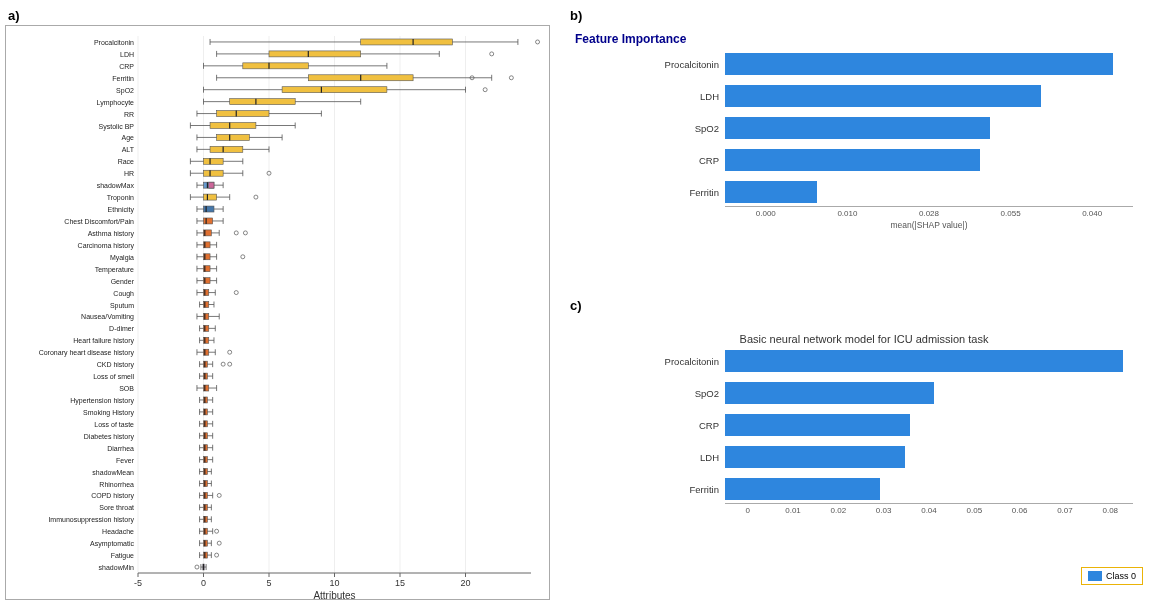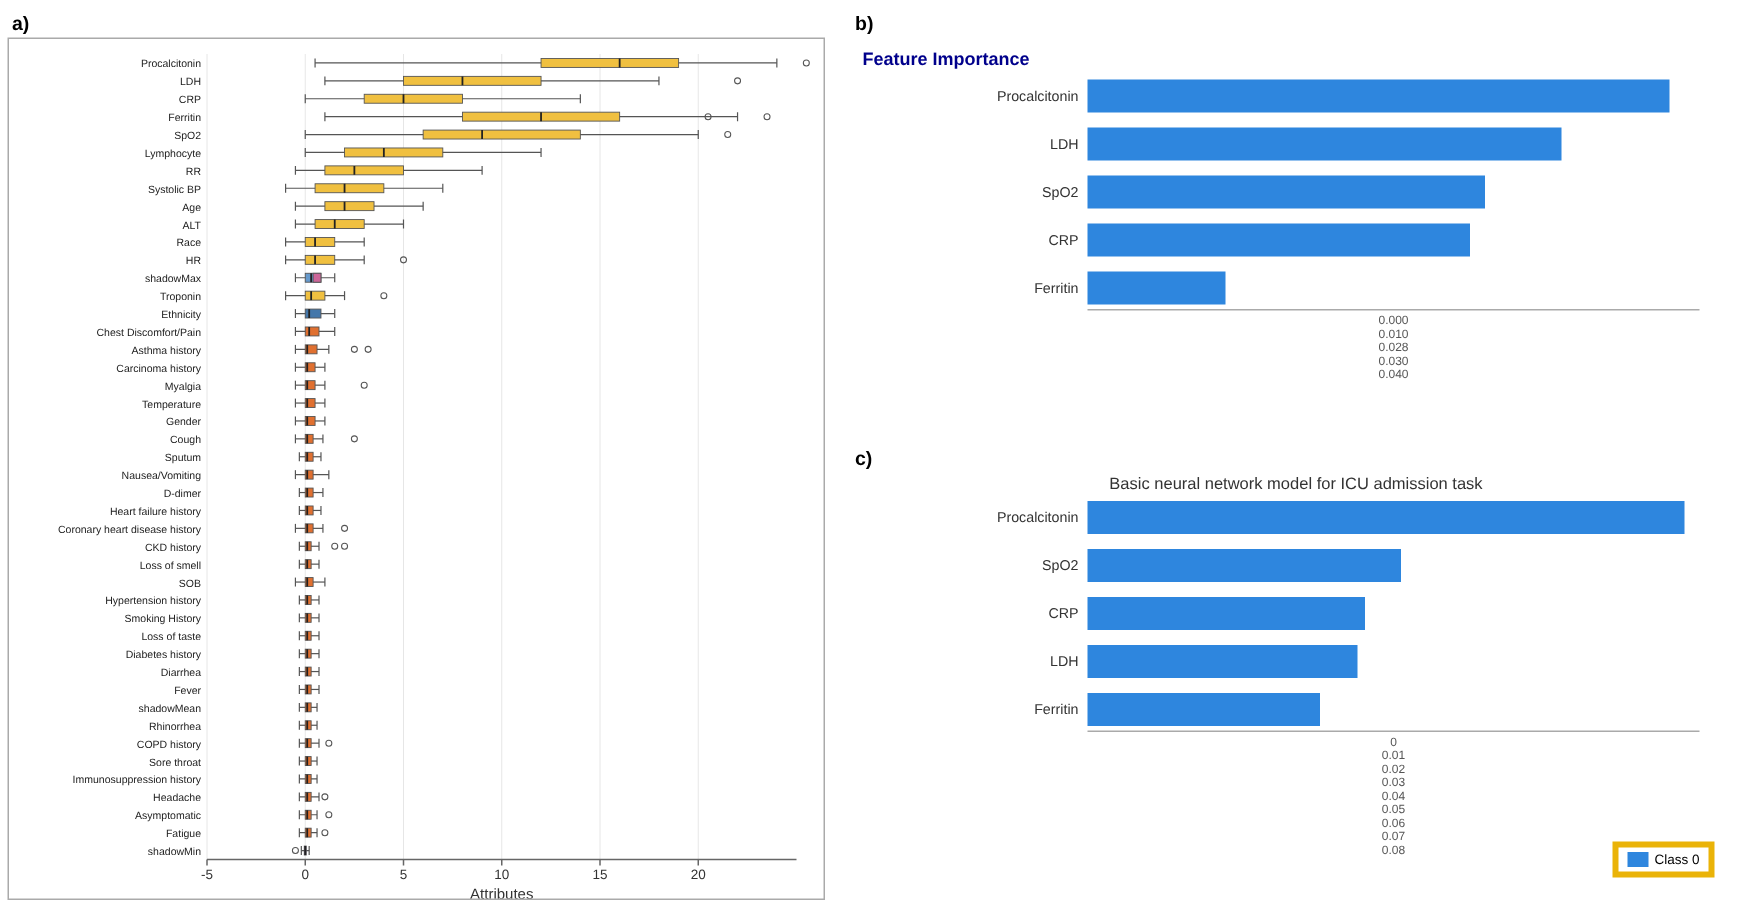--- a/index.html
+++ b/index.html
@@ -67,21 +67,21 @@
       color: #00008B;
       font-weight: bold;
       margin-bottom: 4px;
       margin-top: 22px;
     }
     .chart-title-c {
       text-align: center;
       font-size: 11px;
       color: #333;
       margin-bottom: 2px;
-      margin-top: 22px;
+      margin-top: 38px;
     }
     .bar-chart {
       display: flex;
       flex-direction: column;
       gap: 4px;
       margin-left: 70px;
       margin-right: 20px;
     }
     .bar-row {
       display: flex;
@@ -107,21 +107,20 @@
       background: #2e86de;
       position: absolute;
       left: 0;
       top: 0;
     }
     .x-axis-b {
       display: flex;
       margin-left: 150px;
       margin-right: 20px;
       margin-top: 2px;
-      flex-direction: column;
     }
     .x-axis-b-label {
       font-size: 8px;
       color: #555;
       flex: 1;
       text-align: center;
     }
     .x-axis-line-b {
       height: 1px;
       background: #aaa;
@@ -133,21 +132,21 @@
       font-size: 8.5px;
       color: #555;
       margin-left: 150px;
       margin-right: 20px;
       margin-top: 2px;
     }
     .legend-box {
       position: absolute;
       bottom: 15px;
       right: 25px;
-      border: 4px solid #eab308;
+      border: 1px solid #eab308;
       padding: 3px 6px;
       display: flex;
       align-items: center;
       gap: 4px;
       font-size: 9px;
     }
     .legend-color {
       width: 14px;
       height: 10px;
       background: #2e86de;
@@ -522,23 +521,24 @@
           <div class="bar-container">
             <div class="bar-fill" style="width: 22.5%;"></div>
           </div>
         </div>
       </div>
     <div class="x-axis-line-b"></div>
     <div class="x-axis-b" id="x-axis-b">
         <span class="x-axis-b-label">0.000</span>
         <span class="x-axis-b-label">0.010</span>
         <span class="x-axis-b-label">0.028</span>
-        <span class="x-axis-b-label">0.030</span>
+        <span class="x-axis-b-label">0.055</span>
         <span class="x-axis-b-label">0.040</span>
       </div>
+    <div class="x-axis-label-b">mean(|SHAP value|)</div>
   </div>
 
   <div class="bottom-right">
     <span class="section-label">c)</span>
     <div class="chart-title-c">Basic neural network model for ICU admission task</div>
     <div class="bar-chart" id="bar-chart-c">
         <div class="bar-row">
           <div class="bar-label">Procalcitonin</div>
           <div class="bar-container">
             <div class="bar-fill" style="width: 97.619%;"></div>

